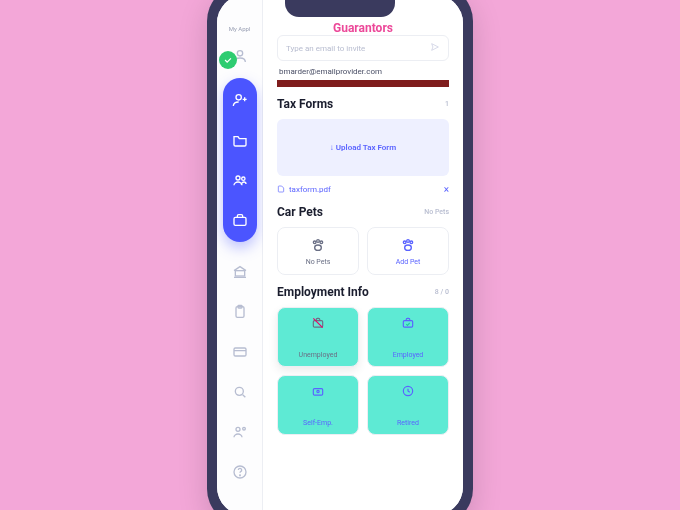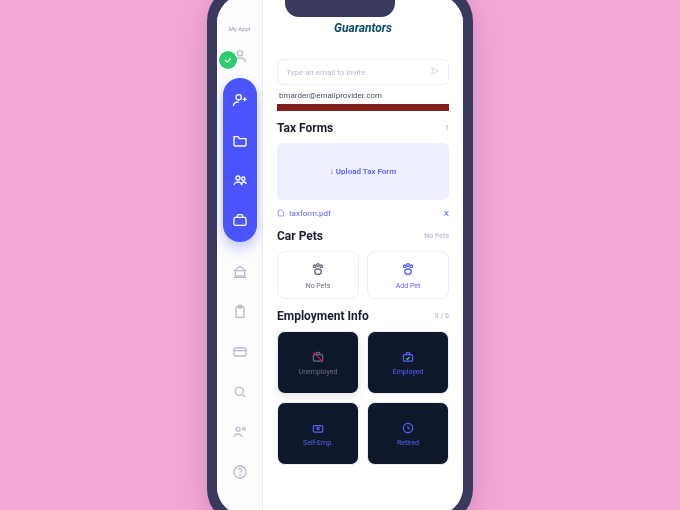--- a/index.html
+++ b/index.html
@@ -87,25 +87,25 @@
     padding: 26px 14px 8px 14px;
     position: relative;
   }
   .section { margin-bottom: 10px; }
   .section-title {
     font-size: 12px; font-weight: 700; color: #1a1d2e;
     display:flex; justify-content:space-between; align-items:center;
   }
   .section-title .aux { font-size:7px; color:#b8bdd0; font-weight:500; }
   .cut-title {
-    text-align:center; font-weight:700; font-size:12px; color:#0c4a6e;
-    text-decoration: line-through; text-decoration-color: transparent; font-style: italic;
+    text-align:center; font-weight:700; font-size:12px; color:#ec4899;
+    text-decoration: line-through; text-decoration-color: transparent;
   }
   .invite-row {
-    margin-top:24px;
+    margin-top:0;
     border:1px solid #eceef3; border-radius:6px;
     padding:6px 8px;
     display:flex; align-items:center; justify-content:space-between;
     font-size:8px; color:#b8bdd0;
   }
   .email-line {
     font-size:8px; color:#4a4f66; padding:6px 2px 4px 2px;
     border-bottom:7px solid #7f1d1d;
   }
   .upload-btn {
@@ -130,22 +130,22 @@
     background:#fff;
   }
   .card.accent { color:#5a63ff; }
   .card .ci { width:18px; height:18px; display:flex; align-items:center; justify-content:center; }
   .card .ci svg { width:16px; height:16px; stroke:currentColor; fill:none; stroke-width:2; }
   .grid4 {
     display:grid; grid-template-columns:1fr 1fr; gap:8px; margin-top:8px;
   }
   .mini {
     border:1px solid #eceef3; border-radius:8px;
-    padding:17px 4px; background:#0f172a;
-    display:flex; flex-direction:column; align-items:center; gap:3px;
+    padding:7px 4px; background:#5eead4;
+    display:flex; flex-direction:column; align-items:center; gap:20px;
     font-size:7px; color:#6a6f85;
   }
   .mini.accent { color:#5a63ff; }
   .mini.selected { box-shadow: 0 4px 10px rgba(0,0,0,0.08); }
   .mini .ci { width:16px; height:16px; display:flex; align-items:center; justify-content:center; }
   .mini .ci svg { width:14px; height:14px; stroke:currentColor; fill:none; stroke-width:2; }
   .arrow { color:#cfd3e4; font-size:10px; }
 </style>
 </head>
 <body>

